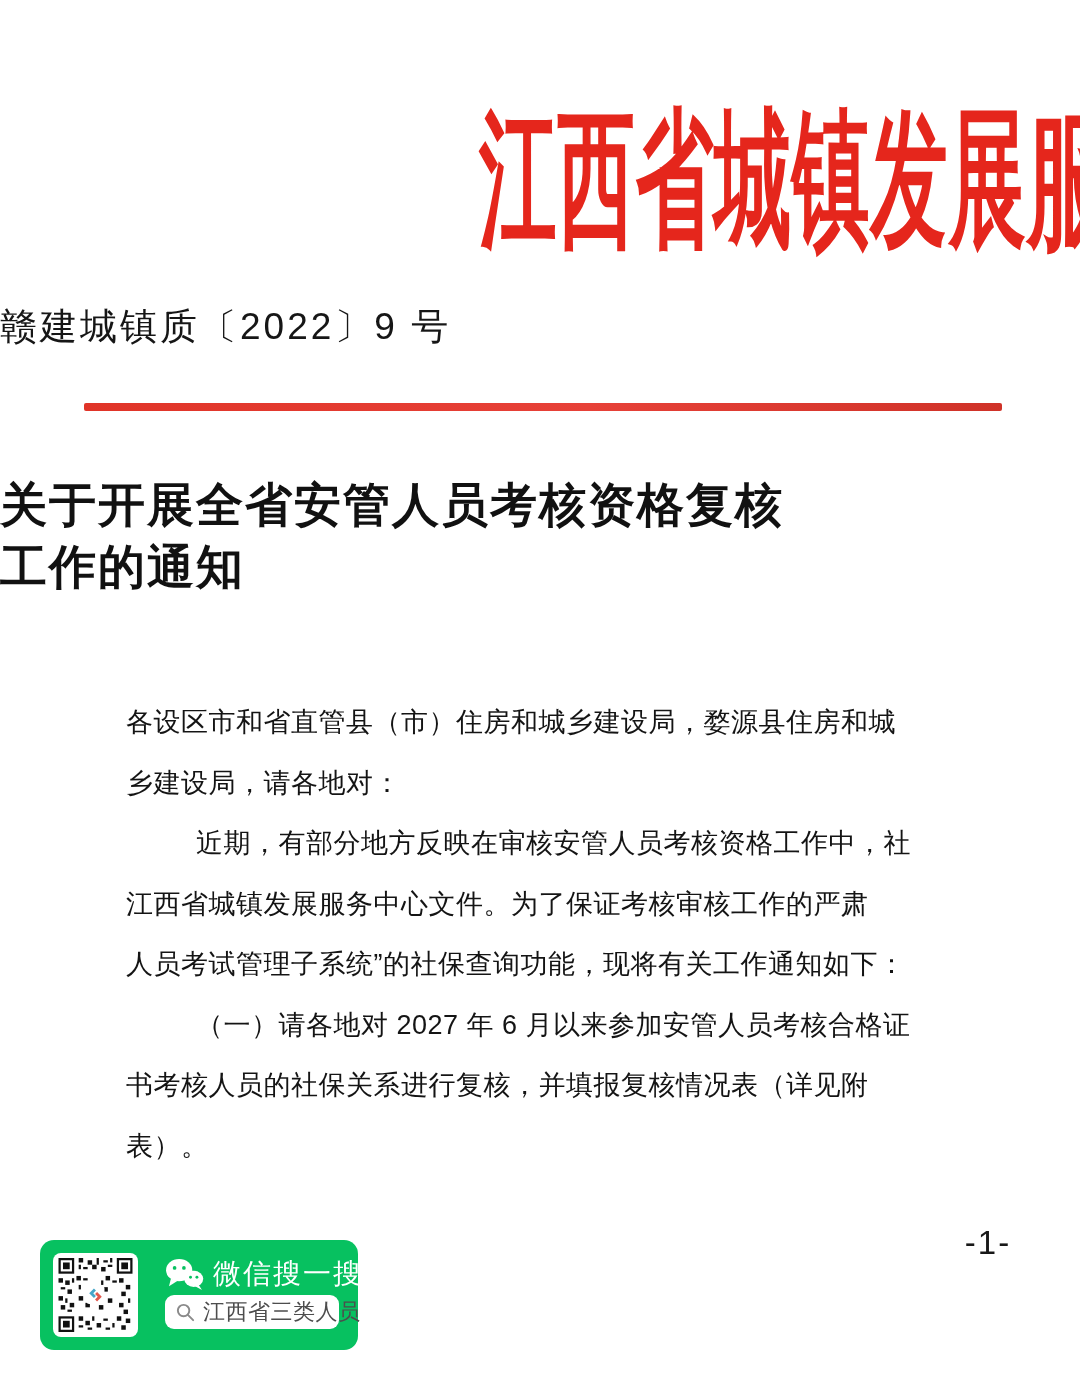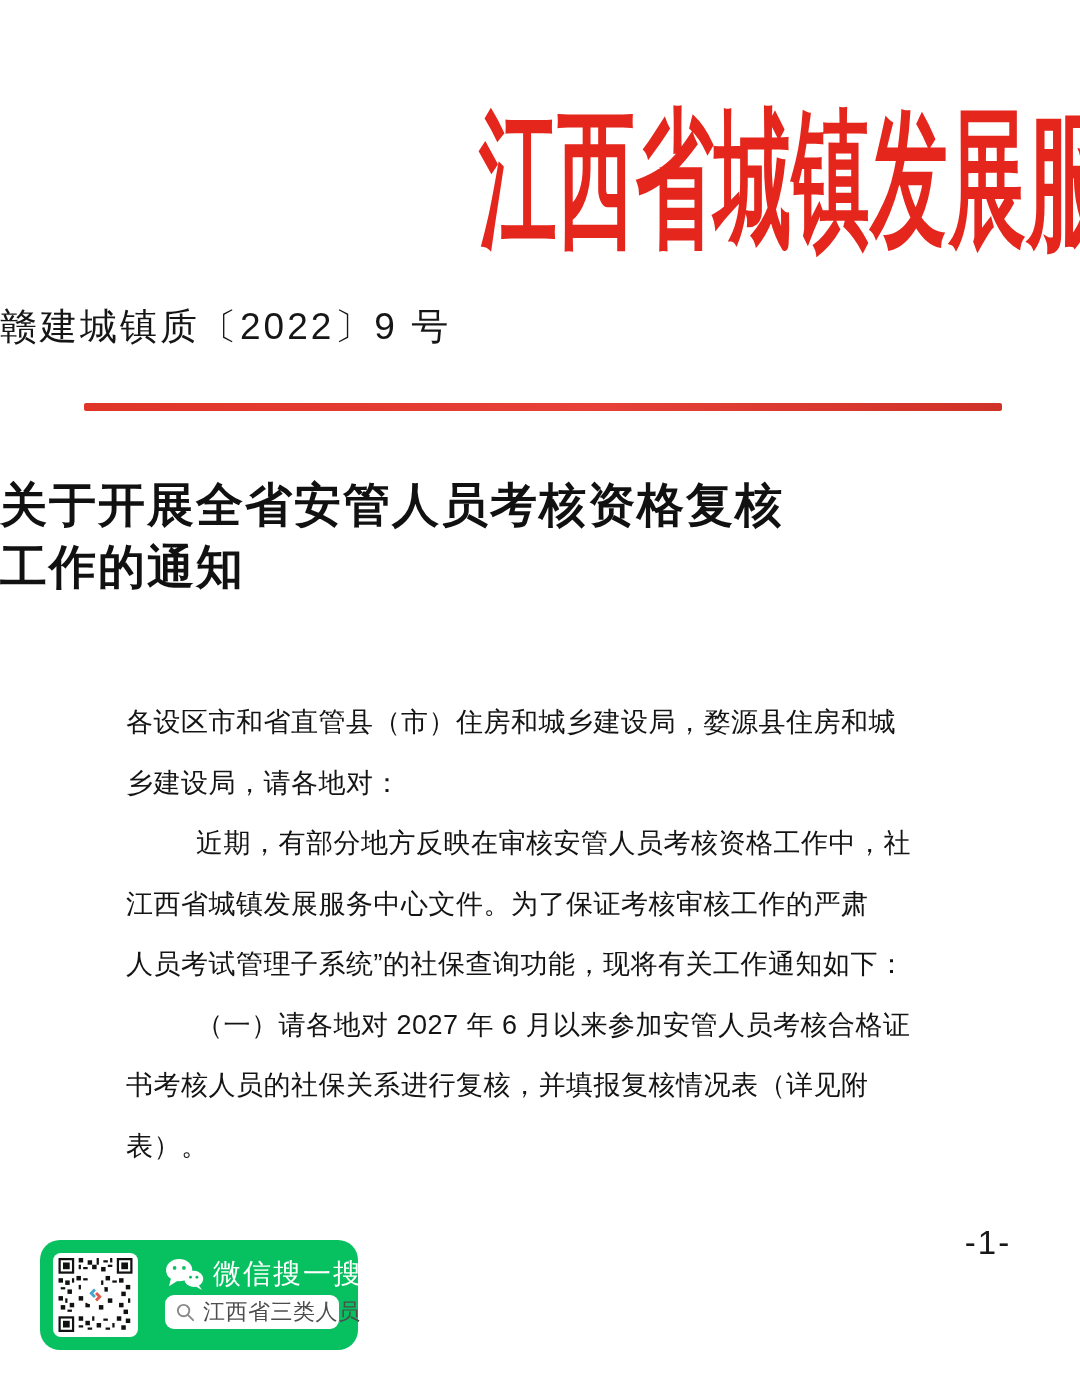--- a/index.html
+++ b/index.html
@@ -72,21 +72,21 @@
     text-align:center;
     font-size:33px;
     color:#181818;
     letter-spacing:2px;
   }
   
   .wechat-banner {
     position:absolute; top:1240px; left:40px;
     width:318px; height:110px;
     background:#07c160;
-    border-radius:20px;
+    border-radius:14px;
   }
   .qr-box {
     position:absolute; top:13px; left:13px;
     width:85px; height:84px;
     background:#ffffff;
     border-radius:8px;
     padding:5px;
   }
   .qr-box svg { width:100%; height:100%; display:block; }
   .brand-row {

